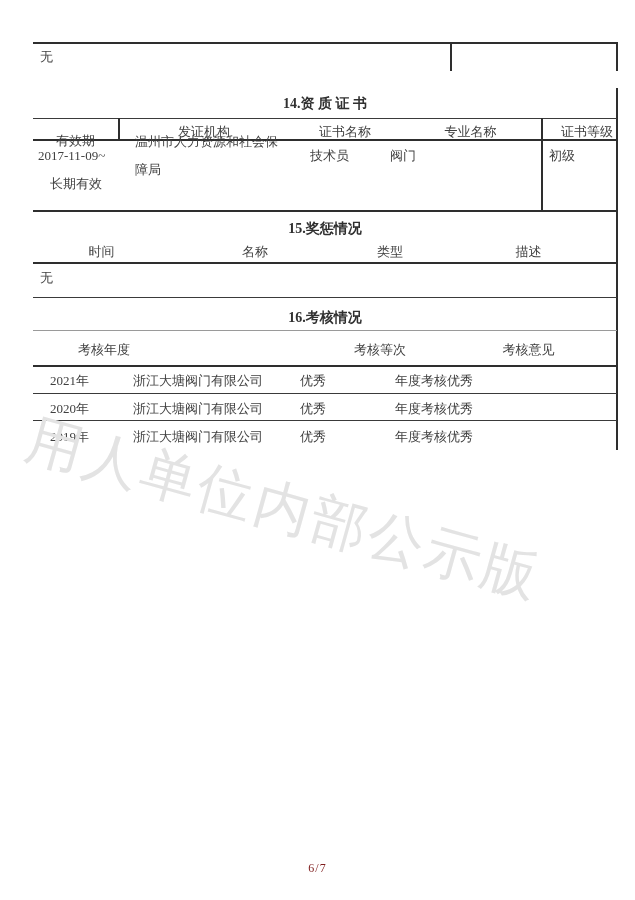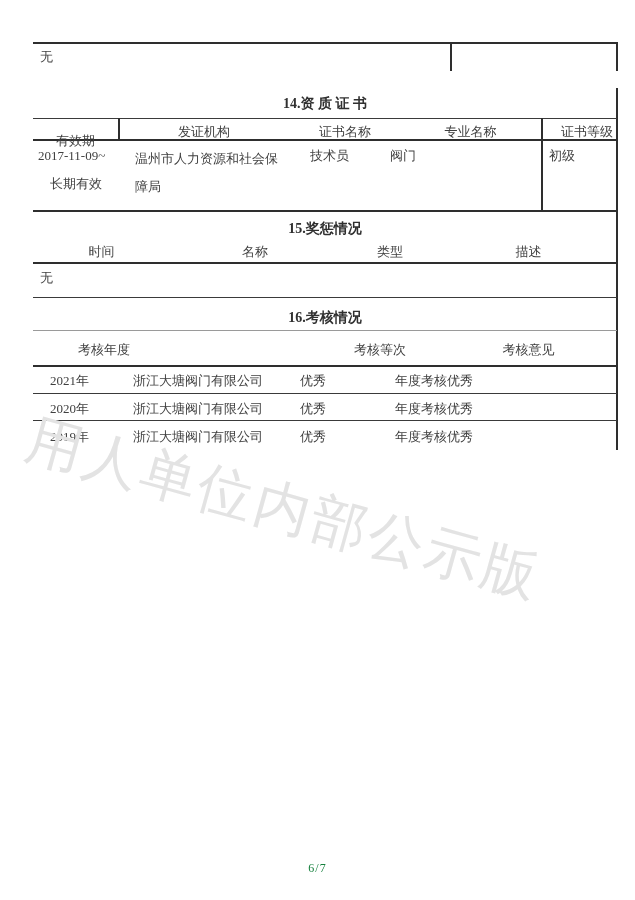--- a/index.html
+++ b/index.html
@@ -25,21 +25,21 @@
   .wrapcell{position:absolute;font-size:13px;line-height:28px;white-space:normal;}
   .watermark{
     position:absolute;left:38px;top:402px;
     font-size:56px;letter-spacing:3px;color:#e3e3e3;
     transform:rotate(15.5deg);transform-origin:0 0;
     white-space:nowrap;pointer-events:none;
     font-family:"Liberation Sans","DejaVu Sans",sans-serif;
   }
   .footer{
     position:absolute;left:0;top:861px;width:635px;
-    text-align:center;font-size:12px;color:#15803d;letter-spacing:1px;
+    text-align:center;font-size:12px;color:#7f1d1d;letter-spacing:1px;
   }
 </style>
 </head>
 <body>
 
 <div class="page">
 
   <div class="hline" style="left:33px;top:42px;width:584px;"></div>
   <div class="vline" style="left:450px;top:42px;height:29px;"></div>
   <div class="vline" style="left:616px;top:42px;height:29px;"></div>
@@ -56,21 +56,21 @@
   <div class="vline" style="left:541px;top:118px;height:93px;"></div>
 
   <div class="cell" style="left:33px;top:132px;width:85px;">有效期</div>
   <div class="cell" style="left:118px;top:123px;width:172px;">发证机构</div>
   <div class="cell" style="left:290px;top:123px;width:110px;">证书名称</div>
   <div class="cell" style="left:400px;top:123px;width:141px;">专业名称</div>
   <div class="cell" style="left:541px;top:123px;width:92px;">证书等级</div>
 
   <div class="txt" style="left:38px;top:148px;">2017-11-09~</div>
   <div class="txt" style="left:38px;top:176px;margin-left:12px;">长期有效</div>
-  <div class="wrapcell" style="left:135px;top:145px;width:154px;">温州市人力资源和社会保障局</div>
+  <div class="wrapcell" style="left:135px;top:128px;width:154px;">温州市人力资源和社会保障局</div>
   <div class="txt" style="left:310px;top:148px;">技术员</div>
   <div class="txt" style="left:390px;top:148px;">阀门</div>
   <div class="txt" style="left:549px;top:148px;">初级</div>
 
   <div class="sec-title" style="top:220px;">15.奖惩情况</div>
 
   <div class="hline" style="left:33px;top:262px;width:584px;"></div>
   <div class="hline thin" style="left:33px;top:297px;width:584px;"></div>
 
   <div class="cell" style="left:33px;top:243px;width:137px;">时间</div>

